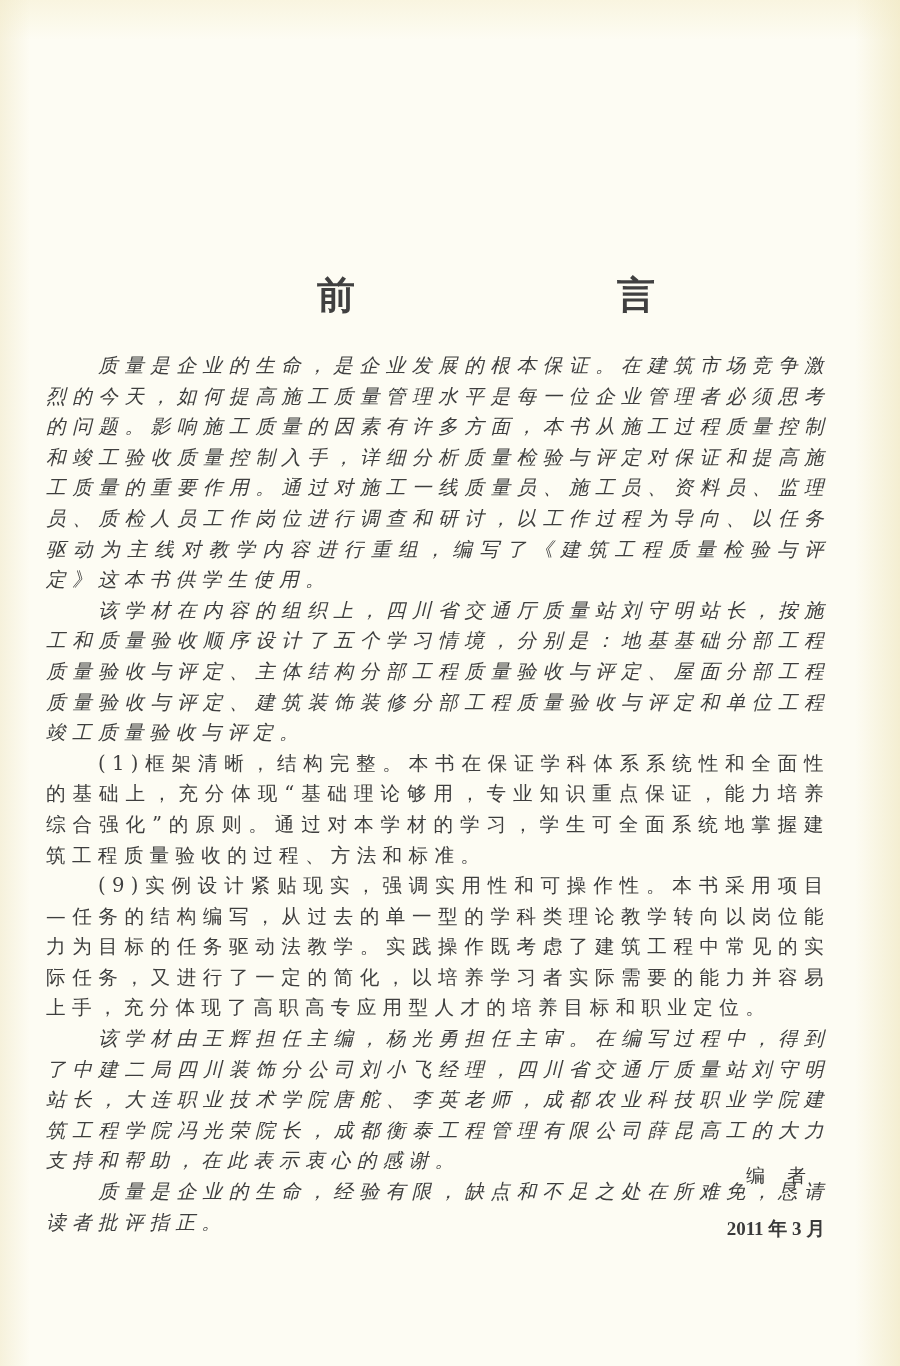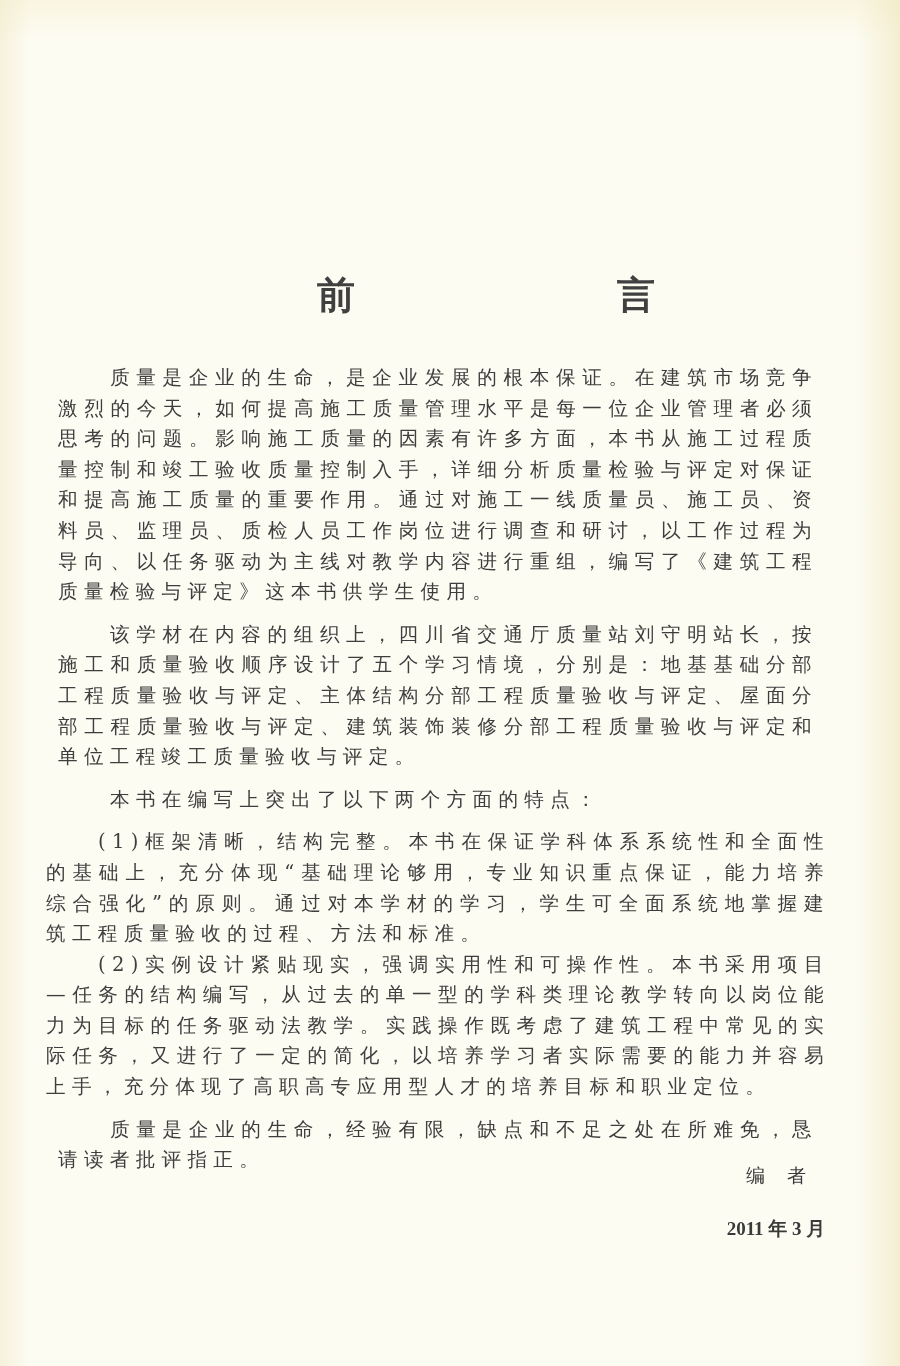--- a/index.html
+++ b/index.html
@@ -45,22 +45,23 @@
       left: 46px;
       width: 784px;
       font-size: 19.6px;
       line-height: 30.6px;
       letter-spacing: 6.3px;
       text-align: justify;
       text-justify: inter-character;
       color: #3e3e3e;
     }
     .para {
-      margin: 12px;
+      margin: 0;
       text-indent: 52px;
+      font-style: italic;
     }
     .para-list {
       margin: 0;
       text-indent: 52px;
     }
     .signature {
       position: absolute;
       right: 72px;
       top: 1160px;
       text-align: center;
@@ -85,22 +86,22 @@
 </head>
 <body>
 
 <div class="page-tint"></div>
 
 <h1 class="title">前　言</h1>
 
 <div class="body-text">
   <p class="para">质量是企业的生命，是企业发展的根本保证。在建筑市场竞争激烈的今天，如何提高施工质量管理水平是每一位企业管理者必须思考的问题。影响施工质量的因素有许多方面，本书从施工过程质量控制和竣工验收质量控制入手，详细分析质量检验与评定对保证和提高施工质量的重要作用。通过对施工一线质量员、施工员、资料员、监理员、质检人员工作岗位进行调查和研讨，以工作过程为导向、以任务驱动为主线对教学内容进行重组，编写了《建筑工程质量检验与评定》这本书供学生使用。</p>
   <p class="para">该学材在内容的组织上，四川省交通厅质量站刘守明站长，按施工和质量验收顺序设计了五个学习情境，分别是：地基基础分部工程质量验收与评定、主体结构分部工程质量验收与评定、屋面分部工程质量验收与评定、建筑装饰装修分部工程质量验收与评定和单位工程竣工质量验收与评定。</p>
-  <p class="para">本书在编写上突出了以下两个方面的特点：</p>
   <p class="para-list">(1)框架清晰，结构完整。本书在保证学科体系系统性和全面性的基础上，充分体现“基础理论够用，专业知识重点保证，能力培养综合强化”的原则。通过对本学材的学习，学生可全面系统地掌握建筑工程质量验收的过程、方法和标准。</p>
-  <p class="para-list">(2)实例设计紧贴现实，强调实用性和可操作性。本书采用项目—任务的结构编写，从过去的单一型的学科类理论教学转向以岗位能力为目标的任务驱动法教学。实践操作既考虑了建筑工程中常见的实际任务，又进行了一定的简化，以培养学习者实际需要的能力并容易上手，充分体现了高职高专应用型人才的培养目标和职业定位。</p>
+  <p class="para-list">(9)实例设计紧贴现实，强调实用性和可操作性。本书采用项目—任务的结构编写，从过去的单一型的学科类理论教学转向以岗位能力为目标的任务驱动法教学。实践操作既考虑了建筑工程中常见的实际任务，又进行了一定的简化，以培养学习者实际需要的能力并容易上手，充分体现了高职高专应用型人才的培养目标和职业定位。</p>
+  <p class="para">该学材由王辉担任主编，杨光勇担任主审。在编写过程中，得到了中建二局四川装饰分公司刘小飞经理，四川省交通厅质量站刘守明站长，大连职业技术学院唐舵、李英老师，成都农业科技职业学院建筑工程学院冯光荣院长，成都衡泰工程管理有限公司薛昆高工的大力支持和帮助，在此表示衷心的感谢。</p>
   <p class="para">质量是企业的生命，经验有限，缺点和不足之处在所难免，恳请读者批评指正。</p>
 </div>
 
 <div class="signature">
   <div class="sig-author">编者</div>
   <div class="sig-date">2011 年 3 月</div>
 </div>
 
 </body></html>

